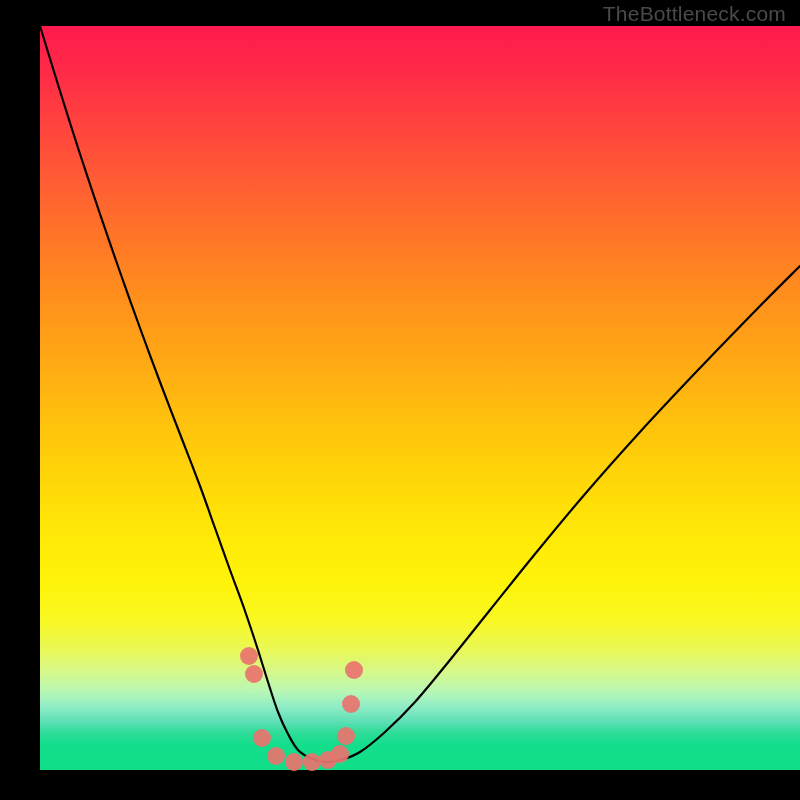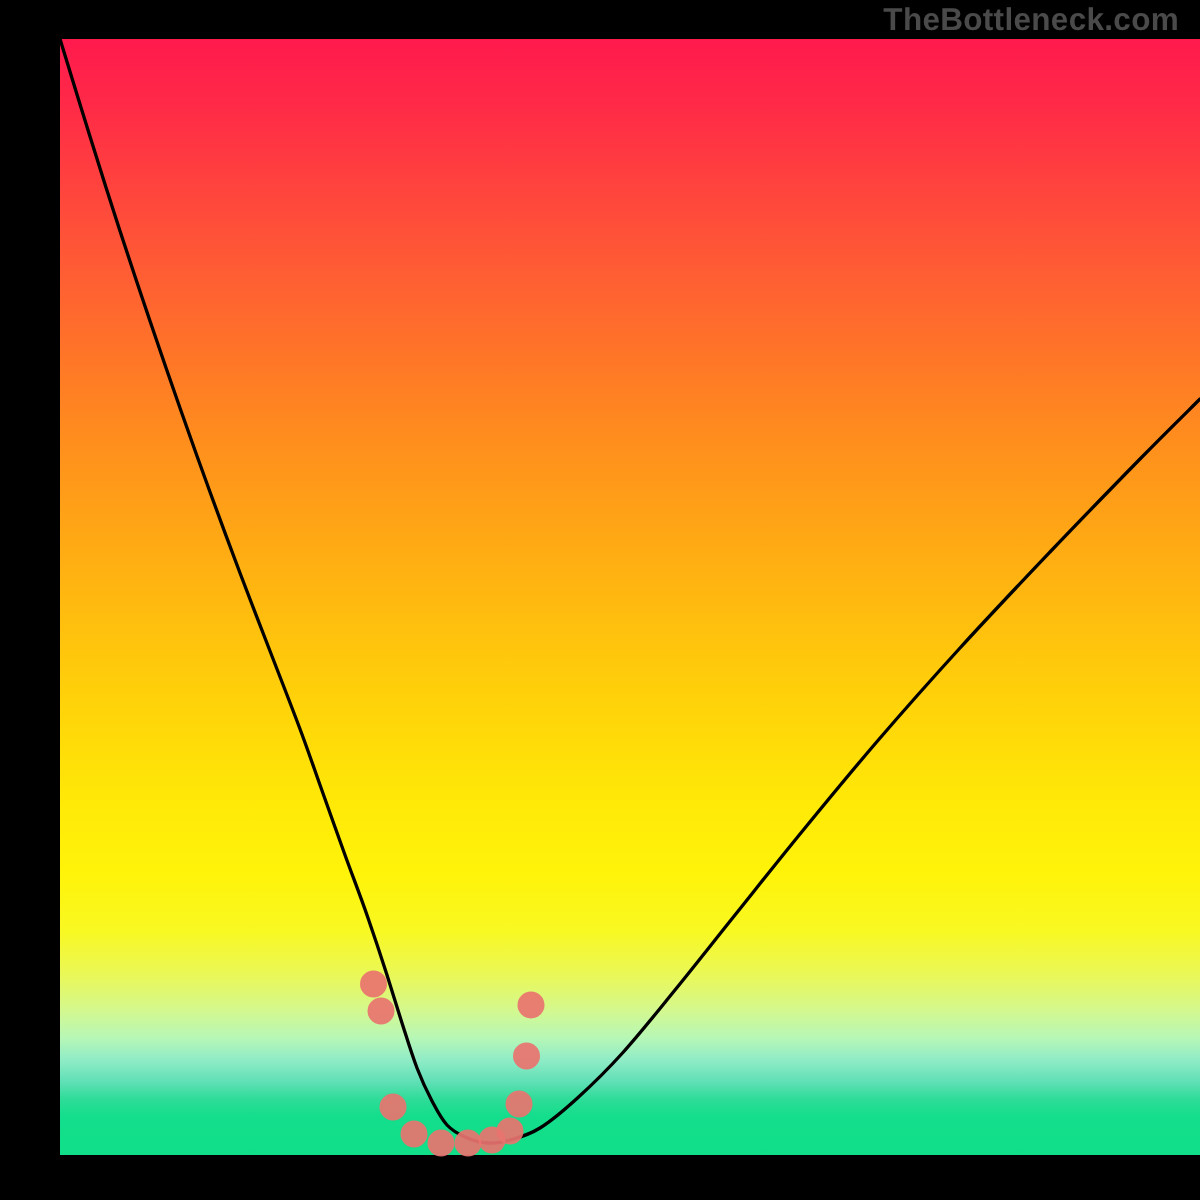--- a/index.html
+++ b/index.html
@@ -10,21 +10,21 @@
     position: relative;
     overflow: hidden;
     font-family: Arial, Helvetica, sans-serif;
   }
   .watermark {
     position: absolute;
     top: 2px;
     right: 14px;
     color: #4a4a4a;
     font-size: 21px;
-    font-weight: 700;
+    font-weight: 400;
     letter-spacing: 0.2px;
     z-index: 10;
   }
   .plot-area {
     position: absolute;
     left: 40px;
     top: 26px;
     width: 760px;
     height: 744px;
     background: linear-gradient(to bottom,

